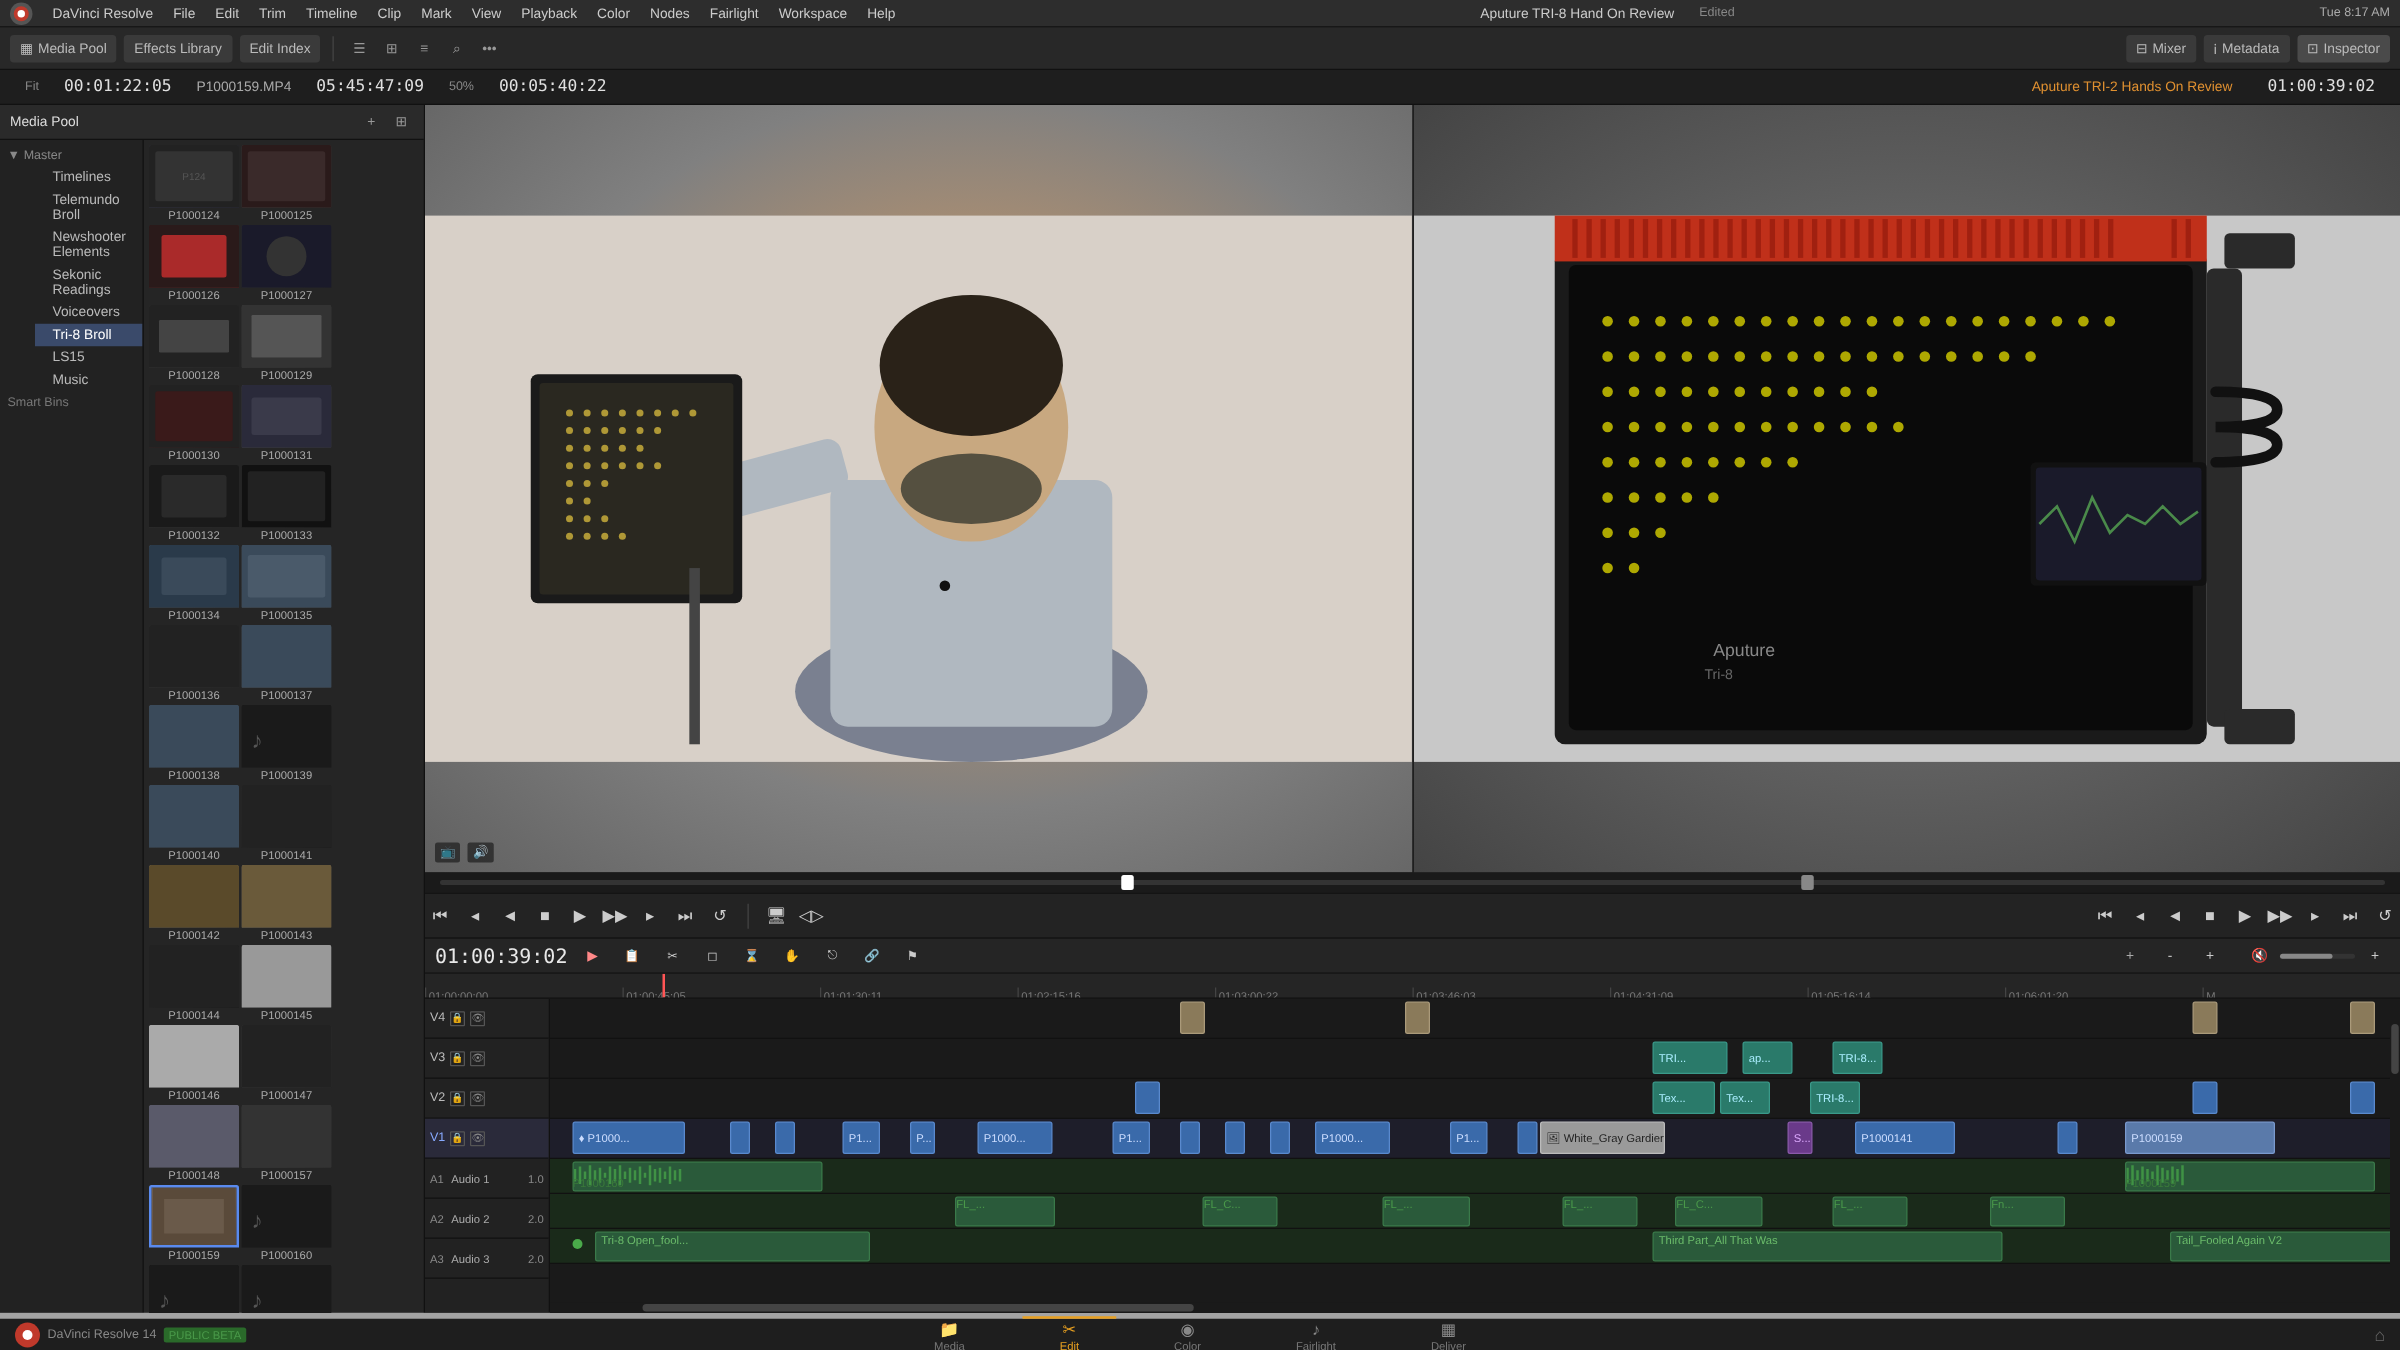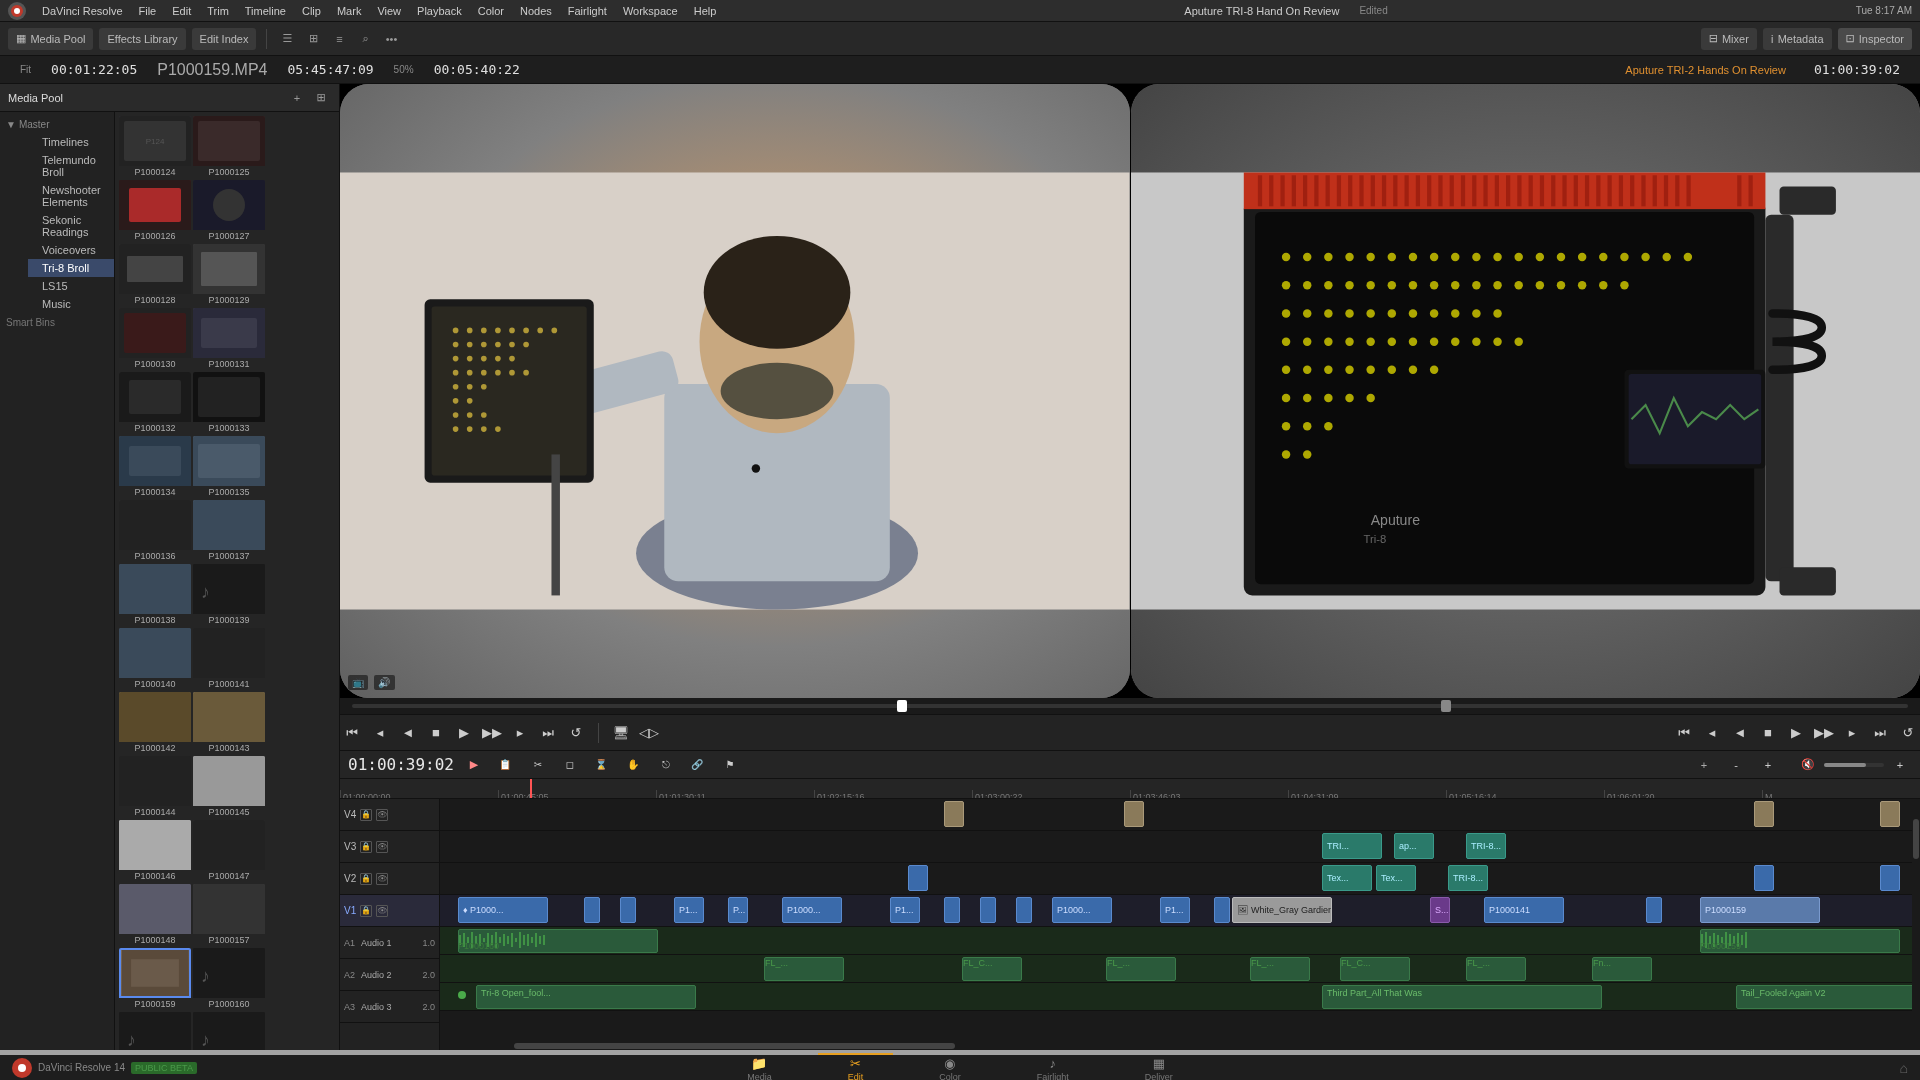--- a/index.html
+++ b/index.html
@@ -90,21 +90,21 @@
     .tc-label {
       font-size: 10px;
       color: #888;
     }
     .tc-value {
       font-size: 13px;
       color: #e0e0e0;
       font-family: monospace;
     }
     .tc-filename {
-      font-size: 16px;
+      font-size: 11px;
       color: #aaa;
     }
 
     
     #main {
       display: flex;
       height: calc(1080px - 22px - 34px - 28px - 30px);
     }
 
     
@@ -241,21 +241,20 @@
     }
 
     .preview-pane {
       flex: 1;
       background: #737373;
       position: relative;
       overflow: hidden;
       display: flex;
       align-items: center;
       justify-content: flex-start;
-      border-radius: 29px;
     }
     .preview-pane + .preview-pane {
       border-left: 1px solid #000;
     }
 
     
     .preview-left-content {
       width: 100%;
       height: 100%;
       background: 

